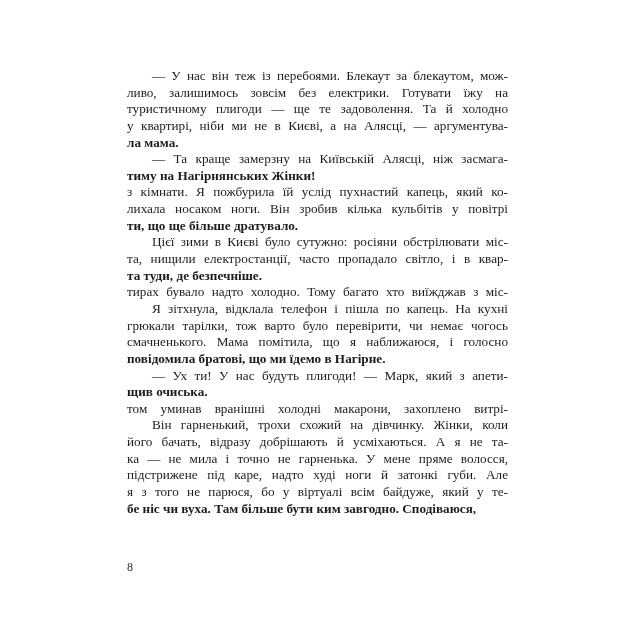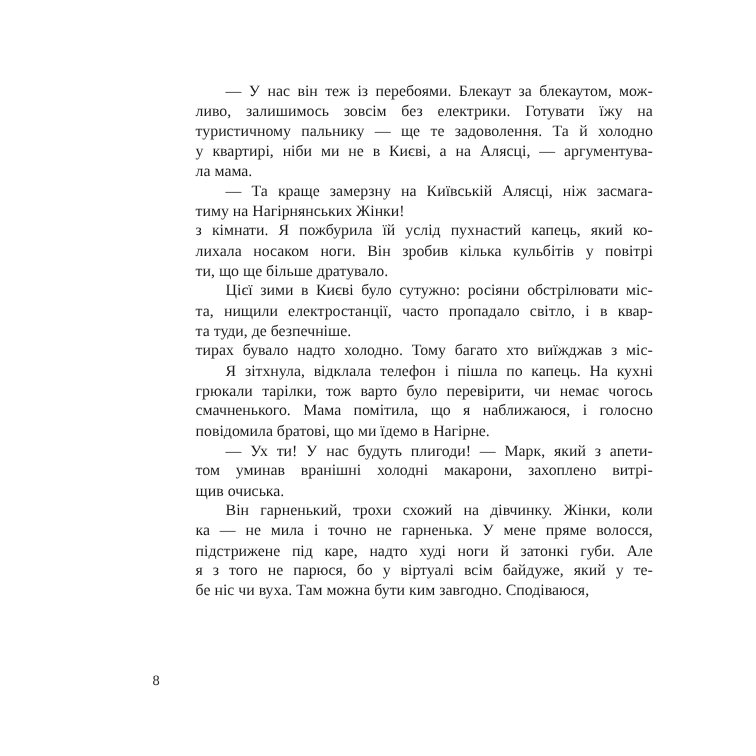--- a/index.html
+++ b/index.html
@@ -14,37 +14,37 @@
     background: #ffffff;
     font-family: "Liberation Serif", "DejaVu Serif", serif;
     color: #1c1c1c;
     overflow: hidden;
   }
   .text-block {
     position: absolute;
     left: 127px;
     top: 68px;
     width: 381px;
-    margin-left: 36px;
   }
   .paragraph {
     margin: 0;
     padding: 0;
   }
   .line {
     font-size: 13.2px;
     line-height: 16.65px;
     height: 16.65px;
     text-align: justify;
     text-align-last: justify;
     white-space: normal;
     overflow: visible;
   }
   .line.last {
     text-align-last: left;
+    font-weight: bold;
   }
   .line.indent {
     text-indent: 25px;
   }
   .page-number {
     position: absolute;
     left: 127px;
     top: 560px;
     font-size: 12px;
     line-height: 14px;
@@ -52,21 +52,21 @@
   }
 </style>
 </head>
 <body>
 
 <div class="book-page">
   <main class="text-block" id="paragraphs">
       <div class="paragraph">
         <div class="line indent">— У нас він теж із перебоями. Блекаут за блекаутом, мож-</div>
         <div class="line">ливо, залишимось зовсім без електрики. Готувати їжу на</div>
-        <div class="line">туристичному пальнику — ще те задоволення. Та й холодно</div>
+        <div class="line">туристичному плигоди — ще те задоволення. Та й холодно</div>
         <div class="line">у квартирі, ніби ми не в Києві, а на Алясці, — аргументува-</div>
         <div class="line last">ла мама.</div>
       </div>
       <div class="paragraph">
         <div class="line indent">— Та краще замерзну на Київській Алясці, ніж засмага-</div>
         <div class="line last">тиму на Нагірнянських Жінки!</div>
       </div>
       <div class="paragraph">
         <div class="line">з кімнати. Я пожбурила їй услід пухнастий капець, який ко-</div>
         <div class="line">лихала носаком ноги. Він зробив кілька кульбітів у повітрі</div>
@@ -79,25 +79,26 @@
         <div class="line">тирах бувало надто холодно. Тому багато хто виїжджав з міс-</div>
       </div>
       <div class="paragraph">
         <div class="line indent">Я зітхнула, відклала телефон і пішла по капець. На кухні</div>
         <div class="line">грюкали тарілки, тож варто було перевірити, чи немає чогось</div>
         <div class="line">смачненького. Мама помітила, що я наближаюся, і голосно</div>
         <div class="line last">повідомила братові, що ми їдемо в Нагірне.</div>
       </div>
       <div class="paragraph">
         <div class="line indent">— Ух ти! У нас будуть плигоди! — Марк, який з апети-</div>
+        <div class="line last">щив очиська.</div>
         <div class="line">том уминав вранішні холодні макарони, захоплено витрі-</div>
-        <div class="line last">щив очиська.</div>
       </div>
       <div class="paragraph">
         <div class="line indent">Він гарненький, трохи схожий на дівчинку. Жінки, коли</div>
+        <div class="line">його бачать, відразу добрішають й усміхаються. А я не та-</div>
         <div class="line">ка — не мила і точно не гарненька. У мене пряме волосся,</div>
         <div class="line">підстрижене під каре, надто худі ноги й затонкі губи. Але</div>
         <div class="line">я з того не парюся, бо у віртуалі всім байдуже, який у те-</div>
-        <div class="line last">бе ніс чи вуха. Там можна бути ким завгодно. Сподіваюся,</div>
+        <div class="line last">бе ніс чи вуха. Там більше бути ким завгодно. Сподіваюся,</div>
       </div>
     </main>
   <div class="page-number">8</div>
 </div>
 
 </body></html>

